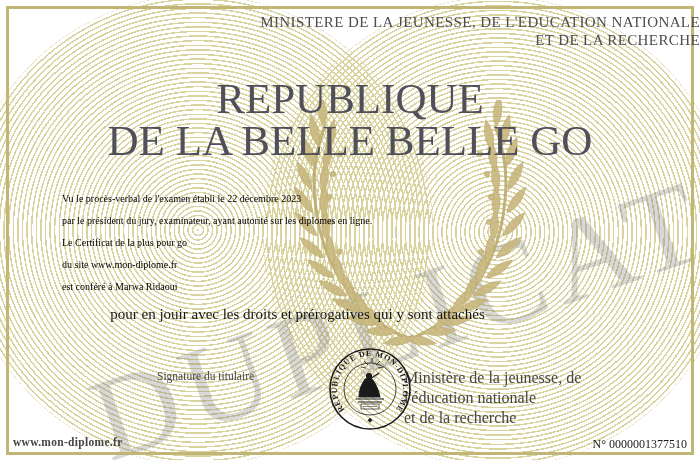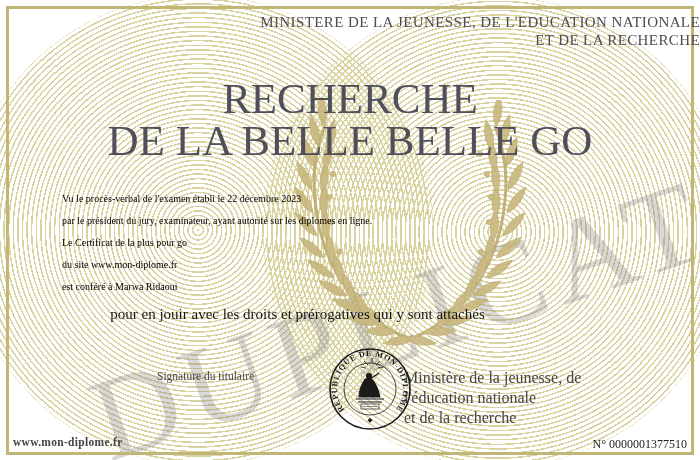--- a/index.html
+++ b/index.html
@@ -135,21 +135,21 @@
     </g>
   </svg>
 
   <div class="frame"></div>
 
   <div class="header">
     <div>MINISTERE DE LA JEUNESSE, DE L'EDUCATION NATIONALE</div>
     <div>ET DE LA RECHERCHE</div>
   </div>
 
-  <h1 class="title1">RECHERCHE</h1>
+  <h1 class="title1">REPUBLIQUE</h1>
   <h2 class="title2">DE LA BELLE BELLE GO</h2>
 
   <div class="body-block">
     <div>Vu le procès-verbal de l'examen établi le 22 décembre 2023</div>
     <div>par le président du jury, examinateur, ayant autorité sur les diplomes en ligne.</div>
     <div>Le Certificat de la plus pour go</div>
     <div>du site www.mon-diplome.fr</div>
     <div>est conféré à Marwa Ridaoui</div>
   </div>
 

